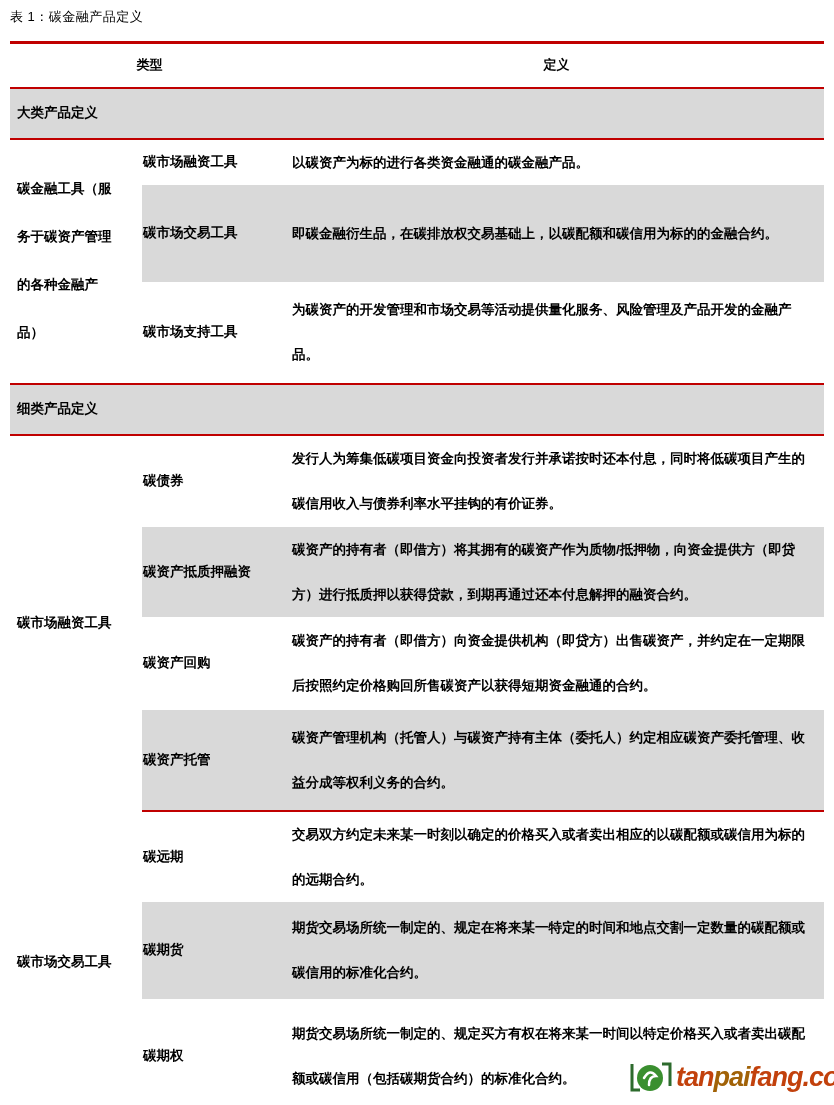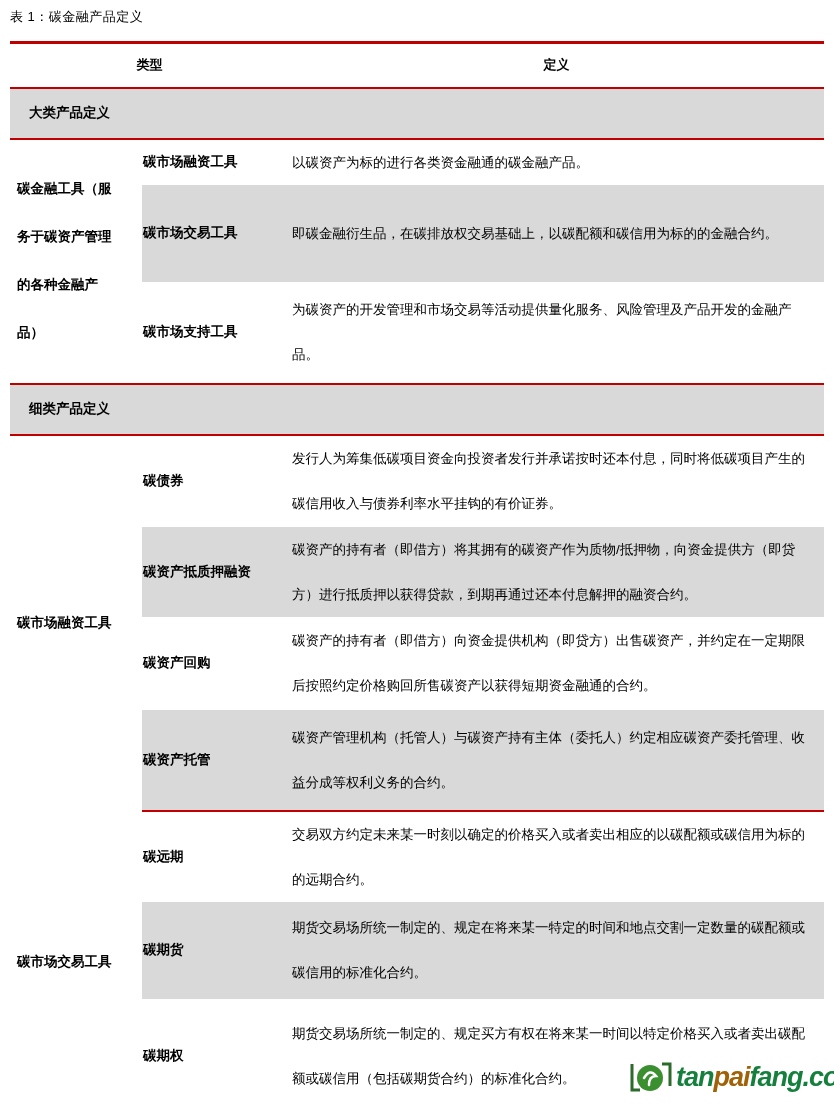--- a/index.html
+++ b/index.html
@@ -27,34 +27,34 @@
     top: 41px;
     left: 10px;
     width: 814px;
     border-collapse: collapse;
     table-layout: fixed;
     font-size: 13.5px;
   }
   col.c1 { width: 132px; }
   col.c2 { width: 147px; }
   col.c3 { width: 535px; }
-  td, th { vertical-align: middle; text-align: left; font-weight: normal; }
+  td, th { vertical-align: middle; text-align: left; font-weight: bold; }
 
   
   tr.header-row th { border-top: 3px solid #c00000; border-bottom: 2px solid #c00000; }
   tr.section-row td { border-top: 2px solid #c00000; border-bottom: 2px solid #c00000; }
   tr.group-split td { border-bottom: 2px solid #c00000; }
 
   tr.header-row th { height: 45px; text-align: center; font-weight: bold; font-size: 13px; }
 
   tr.section-row td {
     height: 51px;
     background: #d9d9d9;
     font-weight: bold;
-    padding-left: 19px;
+    padding-left: 7px;
     font-size: 13.5px;
   }
 
   td.group-cell {
     padding-left: 7px;
     font-weight: bold;
     line-height: 48px;
     margin-top: 44px;
   }
   td.group-cell .wrap-label { display: inline-block; max-width: 102px; line-height: 48px; }
@@ -91,21 +91,21 @@
     white-space: nowrap;
   }
   .wm-logo { display: inline-block; width: 46px; height: 42px; margin-right: 2px; }
   .wm-text {
     font-size: 27px;
     font-weight: bold;
     font-style: italic;
     letter-spacing: -1px;
     line-height: 42px;
   }
-  .wm-green { color: #15803d; }
+  .wm-green { color: #c2410c; }
   .wm-blue  { color: #a16207; }
 </style>
 </head>
 <body>
 
 <div class="page">
 
   <div class="doc-title">表 1：碳金融产品定义</div>
 
   <table class="defs-table">

